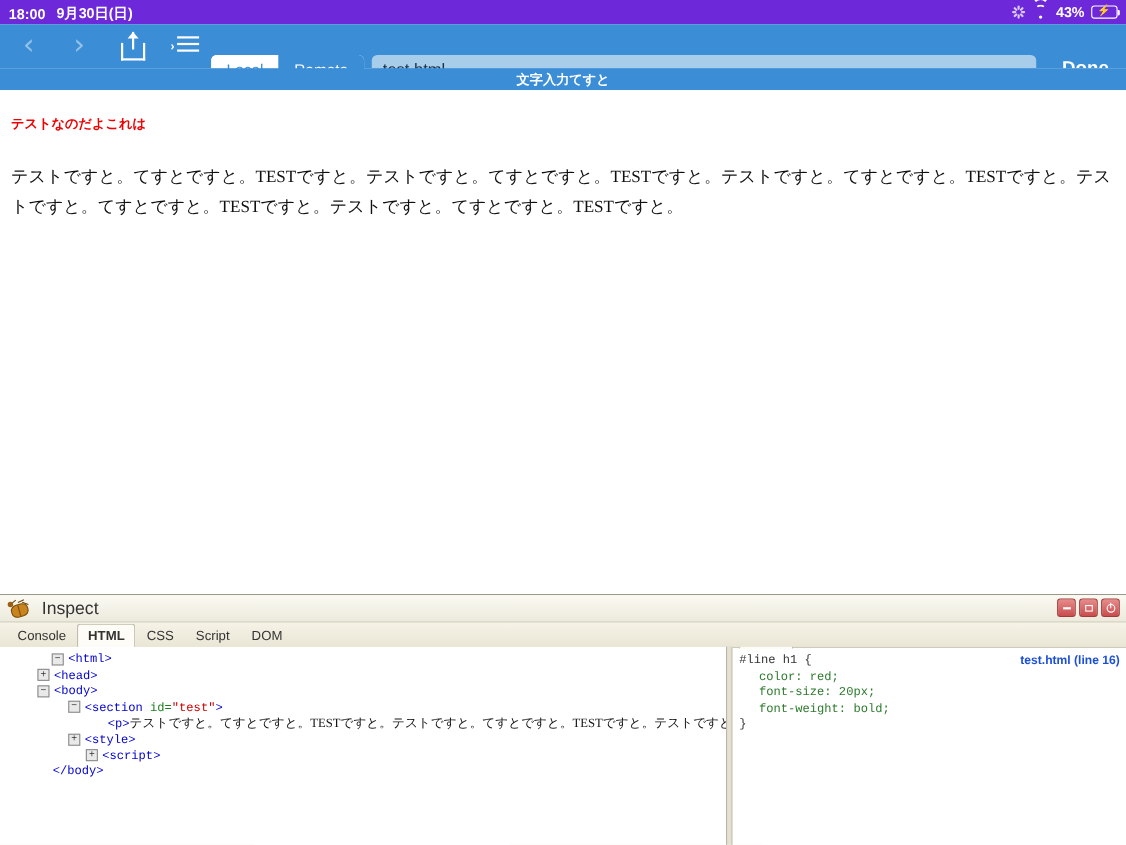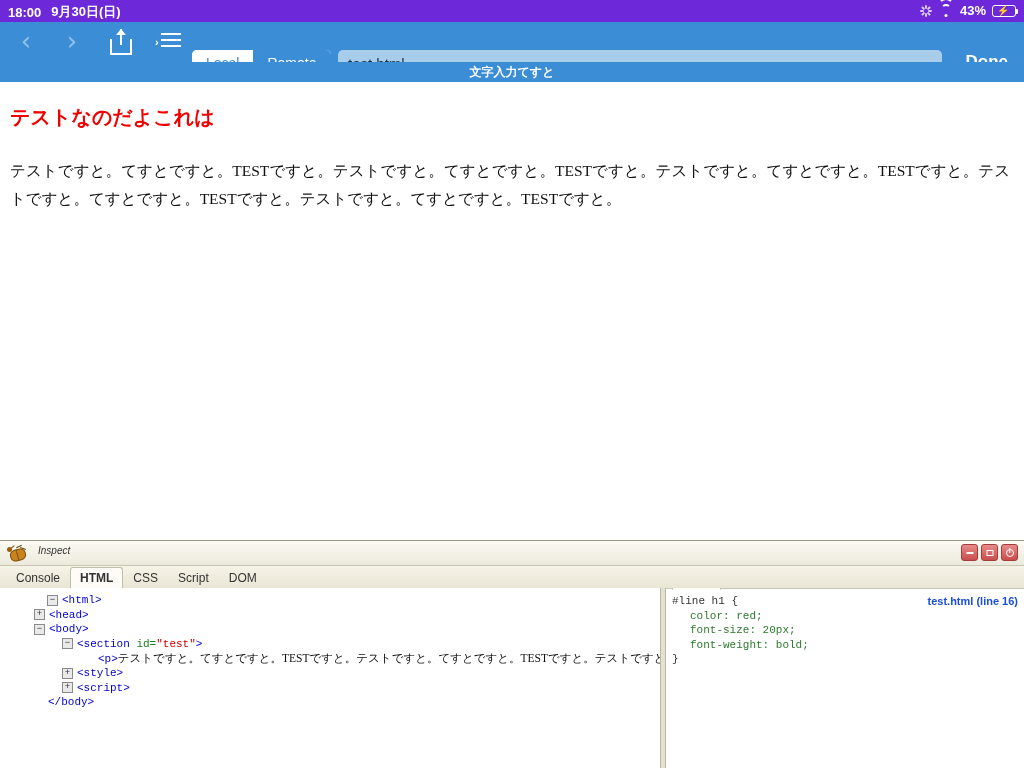--- a/index.html
+++ b/index.html
@@ -233,21 +233,21 @@
   .content {
     position: absolute;
     top: 82px; left: 0;
     width: 1024px; height: 458px;
     background: #ffffff;
     overflow: hidden;
   }
   .content h1 {
     margin: 22px 0 0 10px;
     color: #f00000;
-    font-size: 20px;
+    font-size: 12px;
     font-weight: bold;
     font-family: "Liberation Serif", "DejaVu Serif", serif;
   }
   .content p {
     margin: 26px 14px 0 10px;
     font-size: 15.5px;
     line-height: 28px;
     color: #101010;
     font-family: "Liberation Serif", "DejaVu Serif", serif;
     text-align: justify;
@@ -297,23 +297,22 @@
     width:6px; height:1px;
     background:#6b4509;
   }
   .bug-leg.l1{ left:3px; top:4px; transform: rotate(-40deg); }
   .bug-leg.l2{ left:10px; top:3px; transform: rotate(-25deg); }
   .bug-leg.l3{ left:14px; top:5px; transform: rotate(20deg); }
 
   .inspect-label {
     position: absolute;
     left: 38px; top: 4px;
-    font-size: 10px;
+    font-size: 16px;
     color: #333333;
-    font-style: italic;
   }
   .winbtns {
     position: absolute;
     right: 6px; top: 3px;
     display: flex;
     gap: 3px;
   }
   .winbtn {
     width: 15px; height: 15px;
     border-radius: 3px;
@@ -585,21 +584,21 @@
             <span class="ptext">
               <span class="tag">&lt;p&gt;</span><span class="textnode">テストですと。てすとですと。TESTですと。テストですと。てすとですと。TESTですと。テストですと。てすとですと。TESTですと。テストですと。てすとですと。TESTですと。テストですと。てすとですと。TESTですと。</span>
             </span>
           </div>
 
 
           <div class="node" style="padding-left:62px;">
             <span class="twisty">+</span><span class="tag">&lt;style&gt;</span>
           </div>
 
-          <div class="node" style="padding-left:62px;">
+          <div class="node" style="padding-left:62px;margin-left:16px;">
             <span class="twisty">+</span><span class="tag">&lt;script&gt;</span>
           </div>
 
           <div class="node" style="padding-left:48px;">
             <span class="tag">&lt;/body&gt;</span>
           </div>
 
         </div>
       </div>
 

